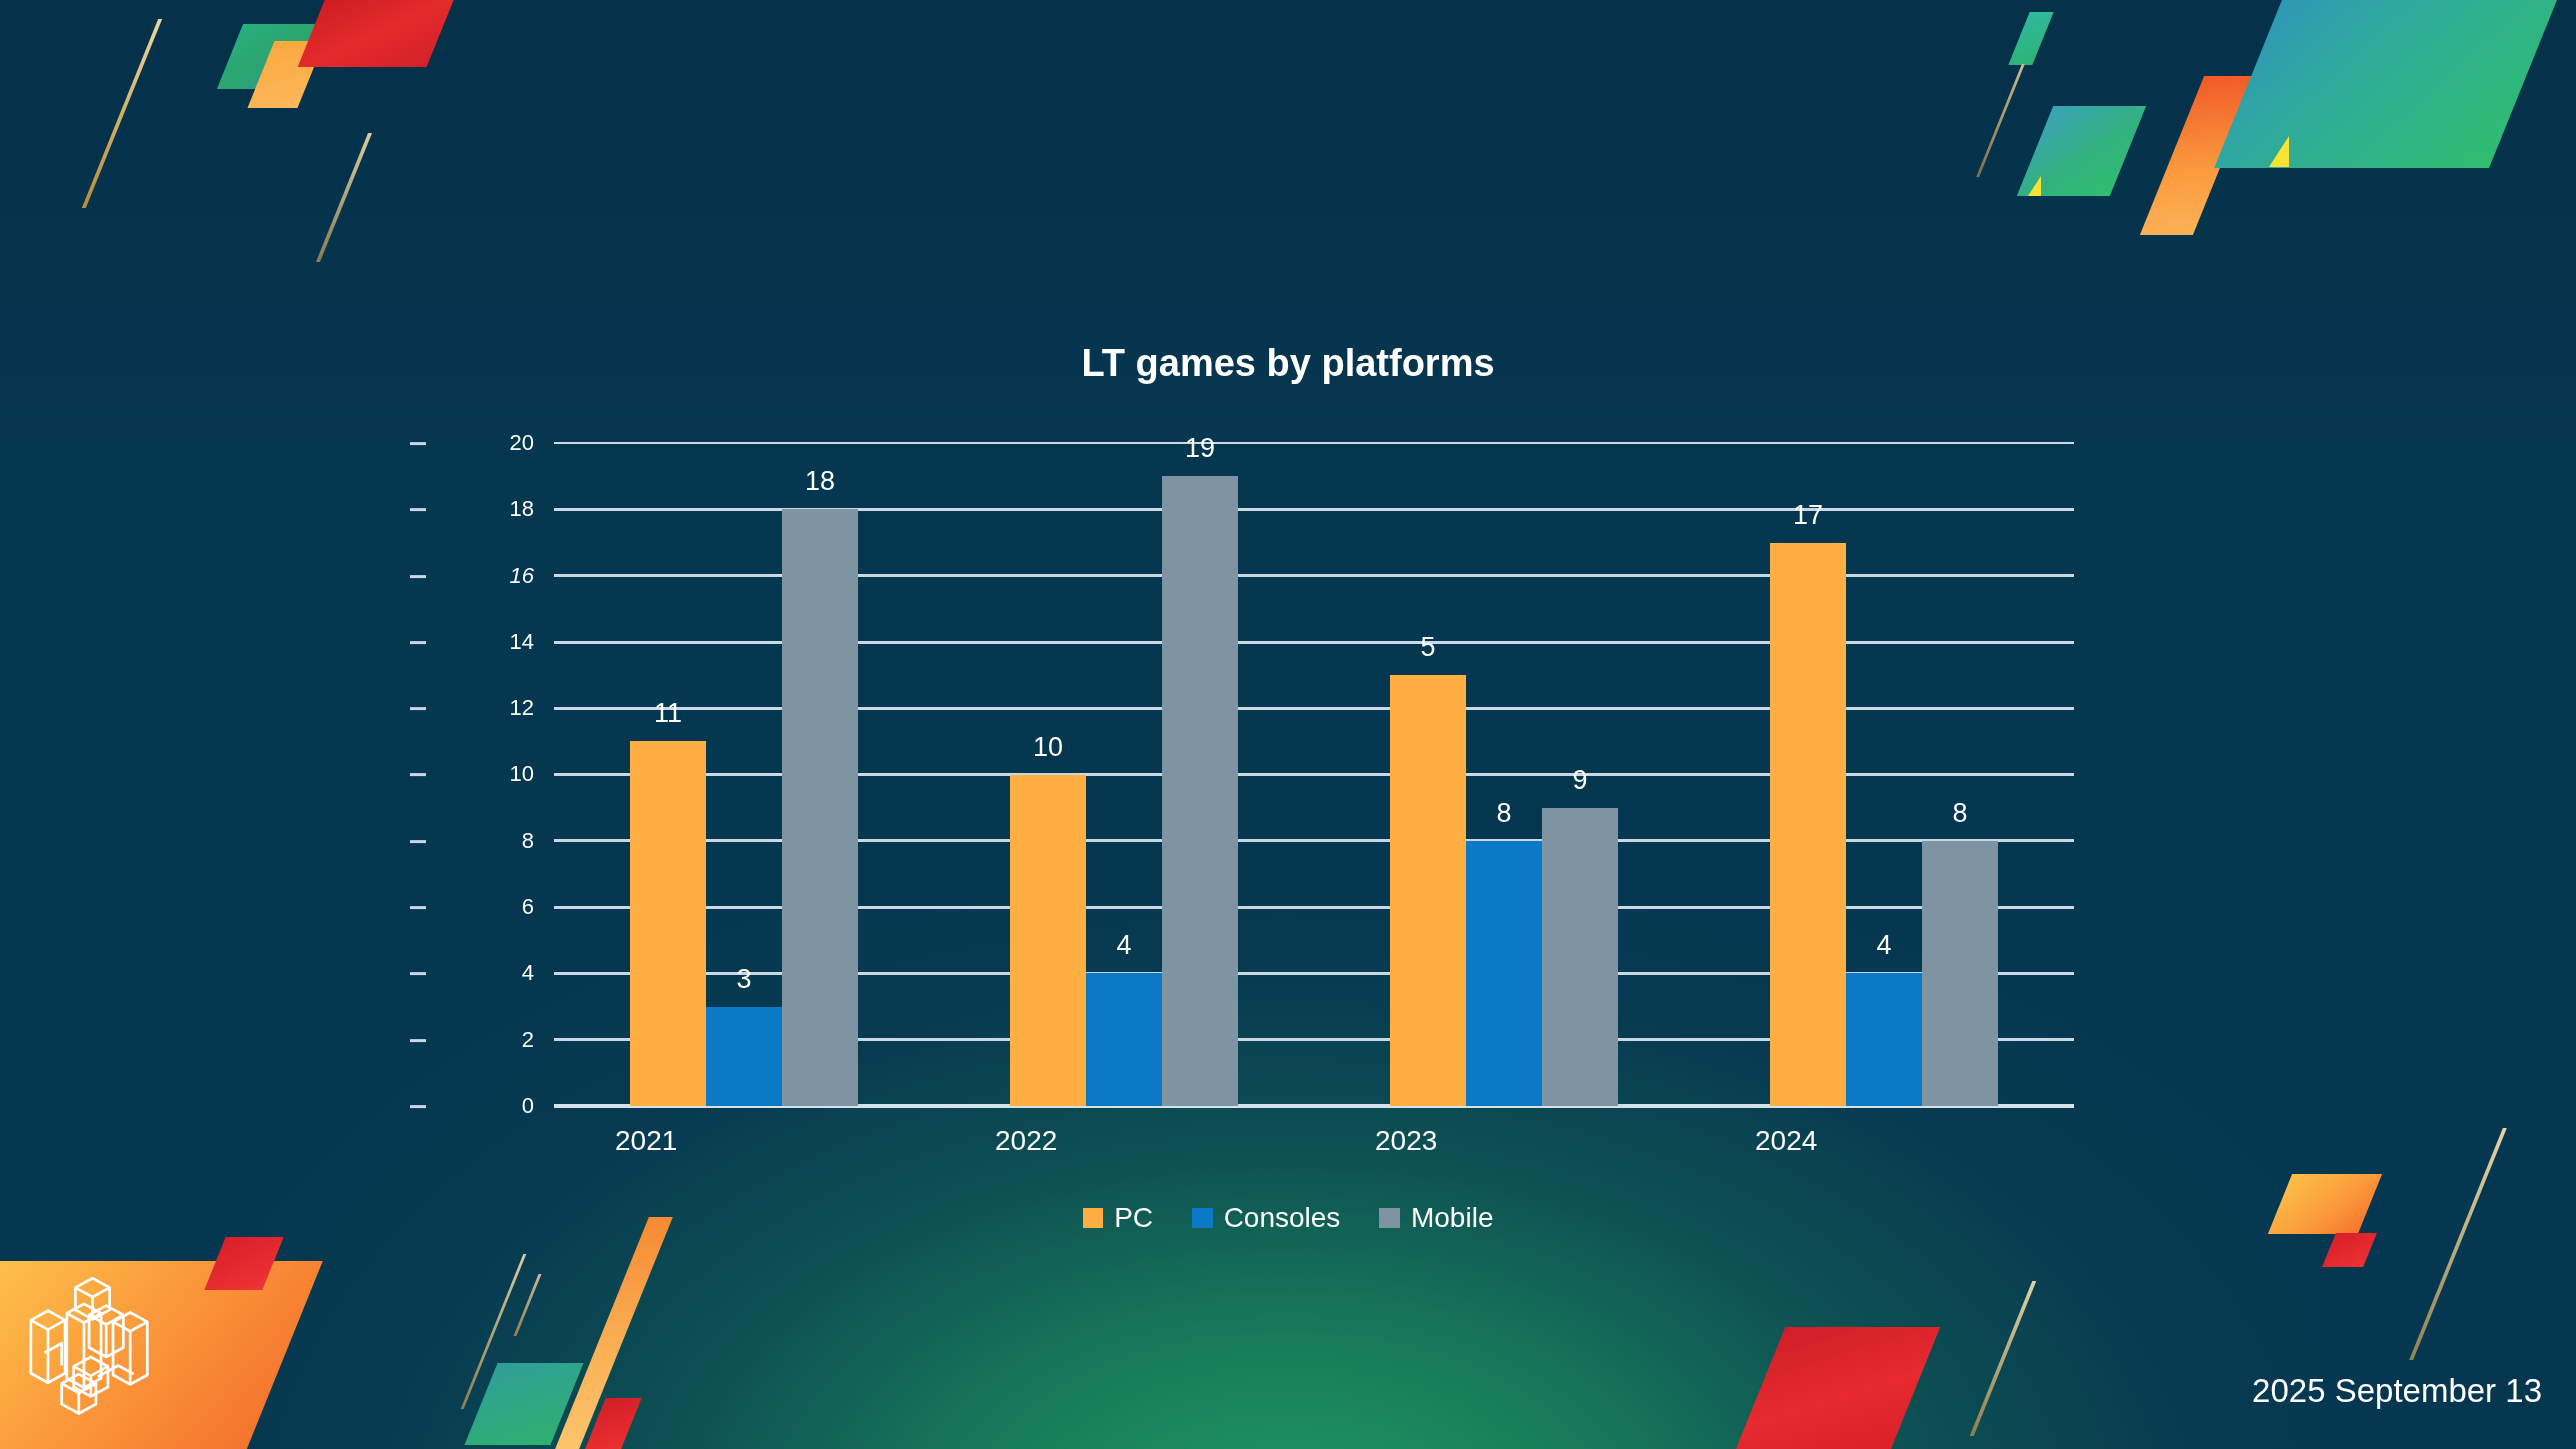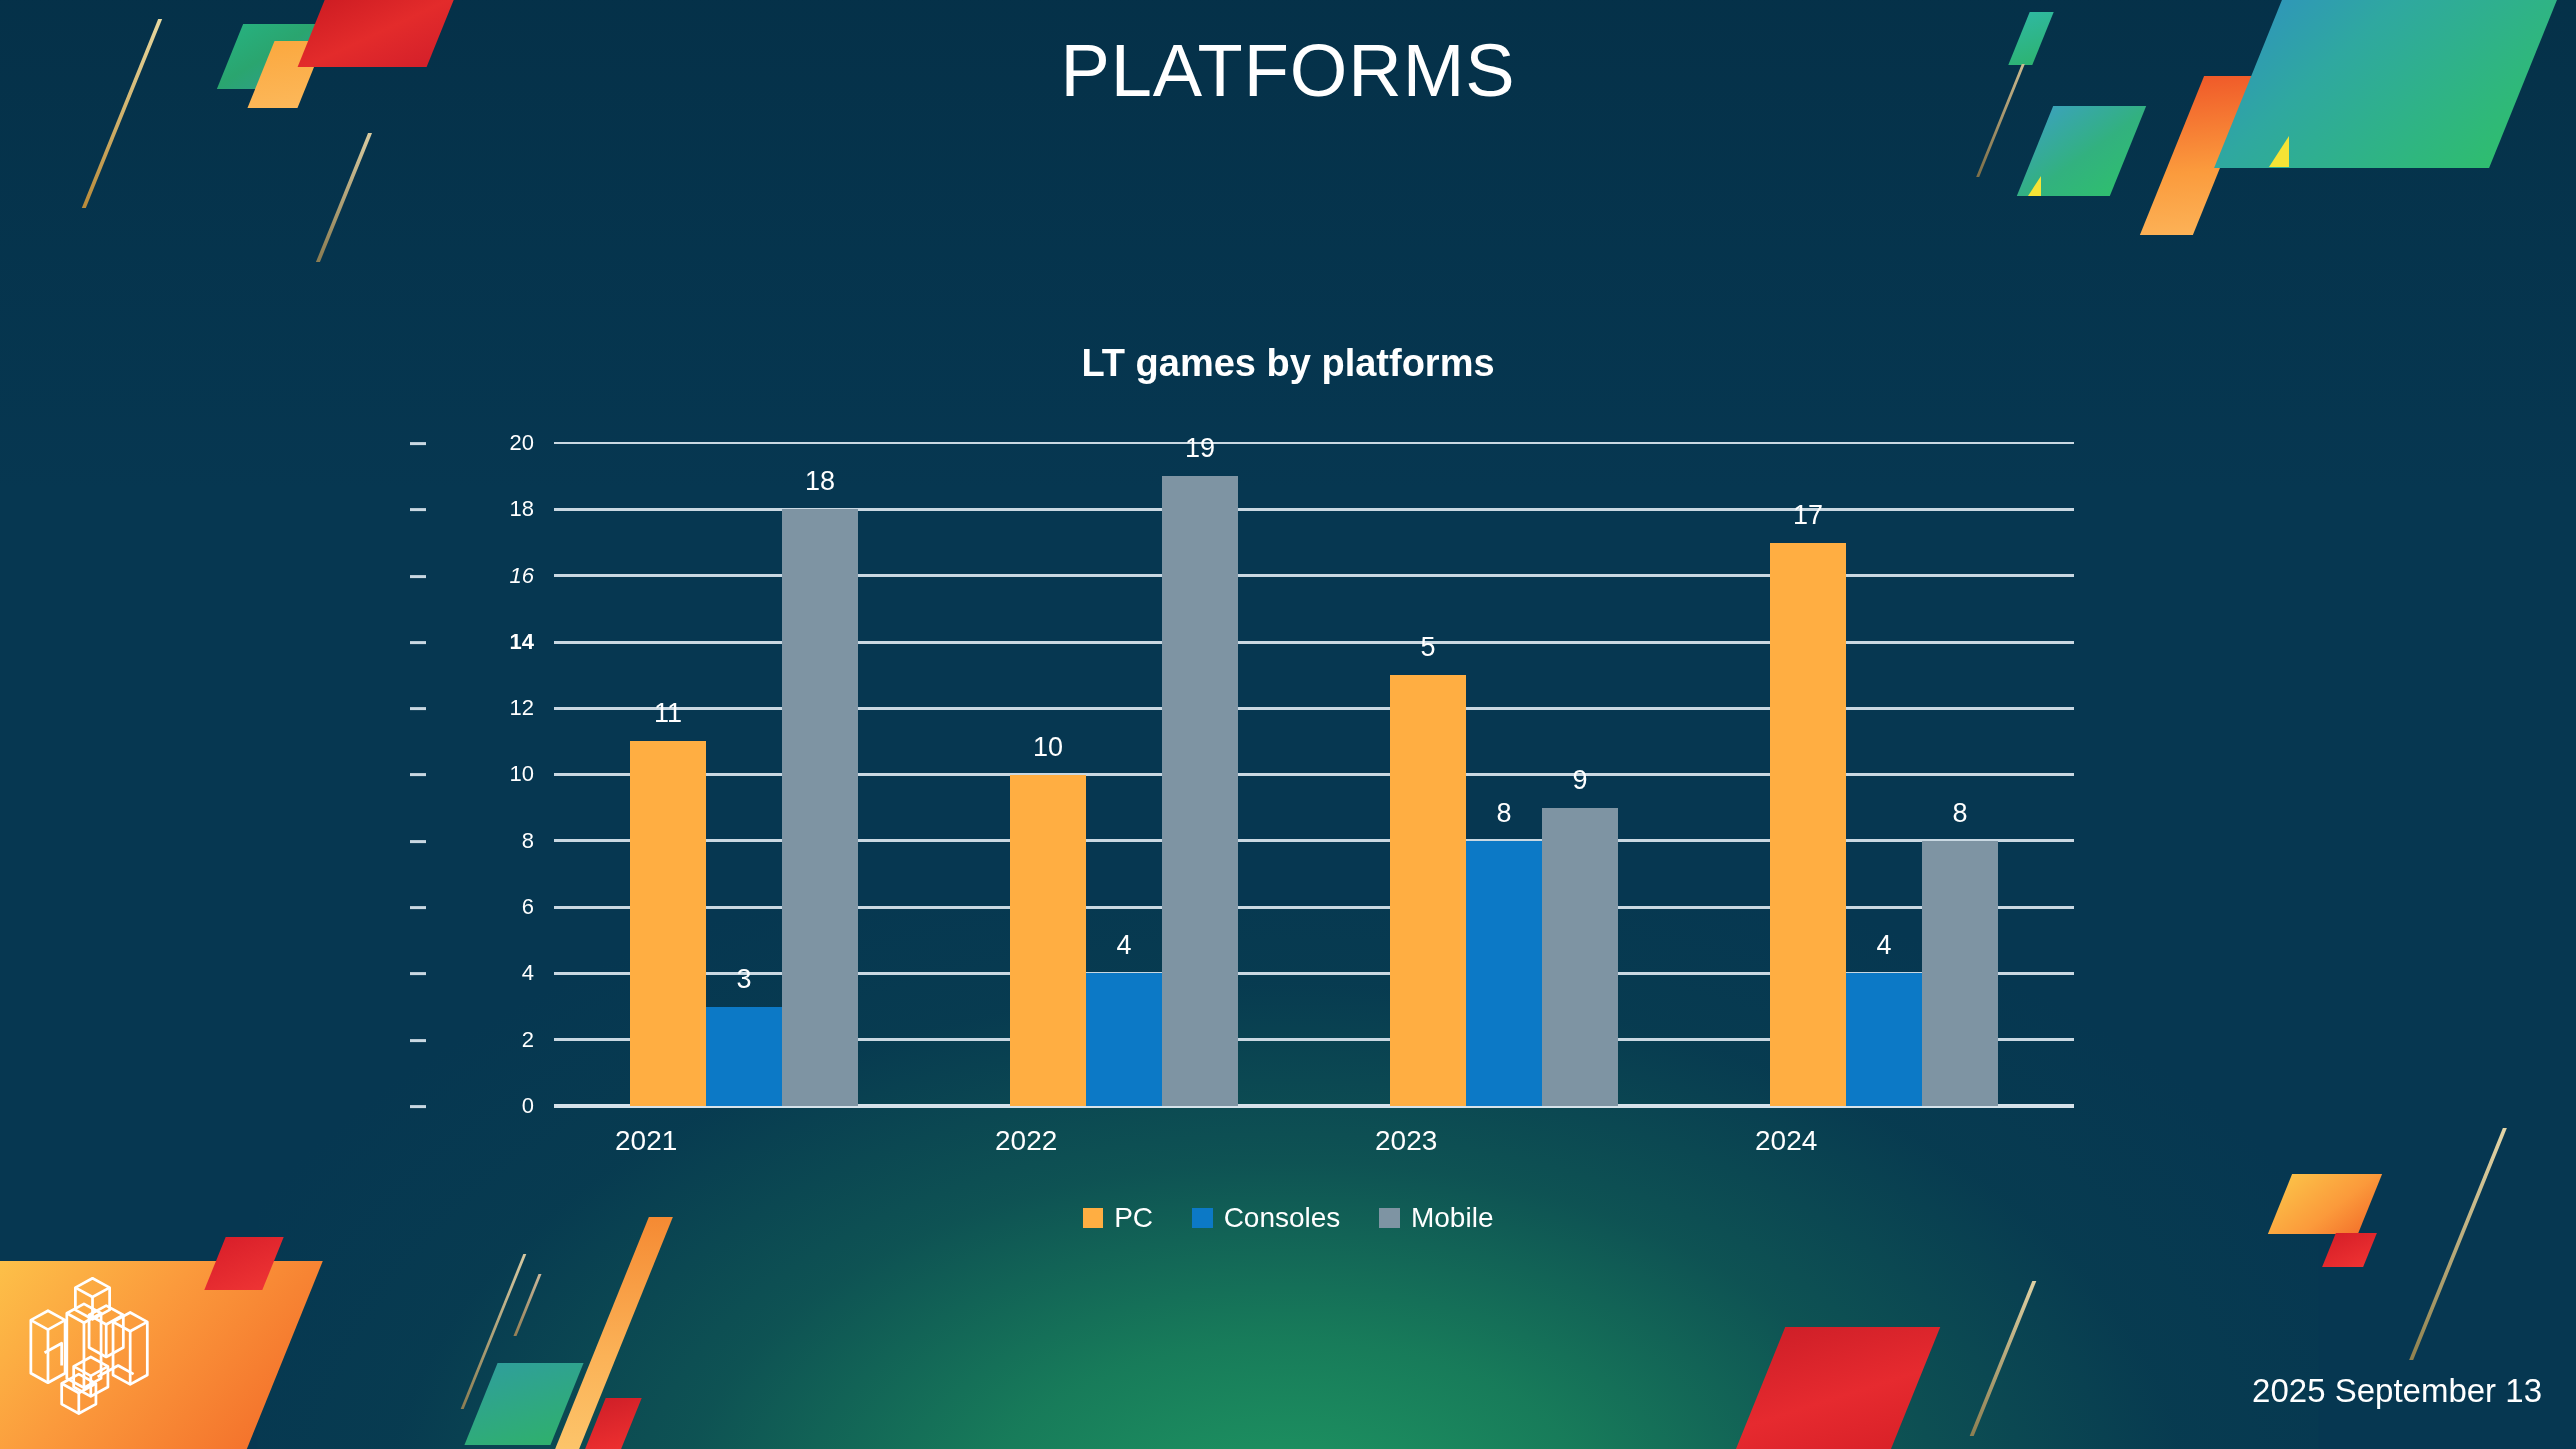--- a/index.html
+++ b/index.html
@@ -253,21 +253,20 @@
   <div class="deco" style="right:0;top:0;width:773px;height:292px;">
     <div class="para" style="left:216px;top:12px;width:24px;height:53px;background:linear-gradient(160deg,#2fb8a0 0%,#2db371 100%);"></div>
     <div class="hairline" style="left:196px;top:64px;width:3.4px;height:113px;background:linear-gradient(180deg,#cbb98f,#7d6f48);"></div>
     <div class="para" style="left:232px;top:106px;width:93px;height:90px;background:linear-gradient(135deg,#3aa3b8 0%,#32b17f 55%,#2fbe6f 100%);"></div>
     <div class="deco" style="left:225px;top:176px;width:0;height:0;border-left:13.7px solid transparent;border-bottom:20.6px solid #f6e335;"></div>
     <div class="para" style="left:369px;top:76px;width:53px;height:159px;background:linear-gradient(175deg,#f05a29 0%,#fb9b3d 60%,#fcb257 100%);"></div>
     <div class="para" style="left:464px;top:-94px;width:275px;height:262px;background:linear-gradient(125deg,#2f8fc4 0%,#2fa8a0 40%,#2fbd6f 100%);"></div>
     <div class="deco" style="left:466px;top:136px;width:0;height:0;border-left:20.6px solid transparent;border-bottom:31px solid #f6e335;"></div>
   </div>
 
-  <h1 id="page-title">PLATFORMS</h1>
 
   <div id="chart-block">
     <div id="chart-title">LT games by platforms</div>
 
     <div id="plot">
       <div id="gridlines">
           <div class="gridline" style="top: 662px;"></div>
           <div class="gridline" style="top: 595px;"></div>
           <div class="gridline" style="top: 529px;"></div>
           <div class="gridline" style="top: 463px;"></div>
@@ -280,21 +279,21 @@
           <div class="gridline" style="top: -1.3px;"></div>
         </div>
       <div id="yticks">
           <div class="ytick" style="top: 663px;">0<span class="tickdash" style="top: 50%;"></span></div>
           <div class="ytick" style="top: 597px;">2<span class="tickdash" style="top: 50%;"></span></div>
           <div class="ytick" style="top: 530px;">4<span class="tickdash" style="top: 50%;"></span></div>
           <div class="ytick" style="top: 464px;">6<span class="tickdash" style="top: 50%;"></span></div>
           <div class="ytick" style="top: 398px;">8<span class="tickdash" style="top: 50%;"></span></div>
           <div class="ytick" style="top: 331px;">10<span class="tickdash" style="top: 50%;"></span></div>
           <div class="ytick" style="top: 265px;">12<span class="tickdash" style="top: 50%;"></span></div>
-          <div class="ytick" style="top: 199px; font-weight: bold;">14<span class="tickdash" style="top: 50%;"></span></div>
+          <div class="ytick" style="top: 199px;">14<span class="tickdash" style="top: 50%;"></span></div>
           <div class="ytick" style="top: 133px; font-style: italic;">16<span class="tickdash" style="top: 50%;"></span></div>
           <div class="ytick" style="top: 66px;">18<span class="tickdash" style="top: 50%;"></span></div>
           <div class="ytick" style="top: 0px;">20<span class="tickdash" style="top: 50%;"></span></div>
         </div>
       <div class="axisline"></div>
       <div id="groups">
           <div class="group">
             <div class="bar-wrap">
               <div class="bar" style="height: 365px; background: rgb(255, 174, 66);"></div>
               <div class="bar-label" style="bottom: 377px;">11</div>

